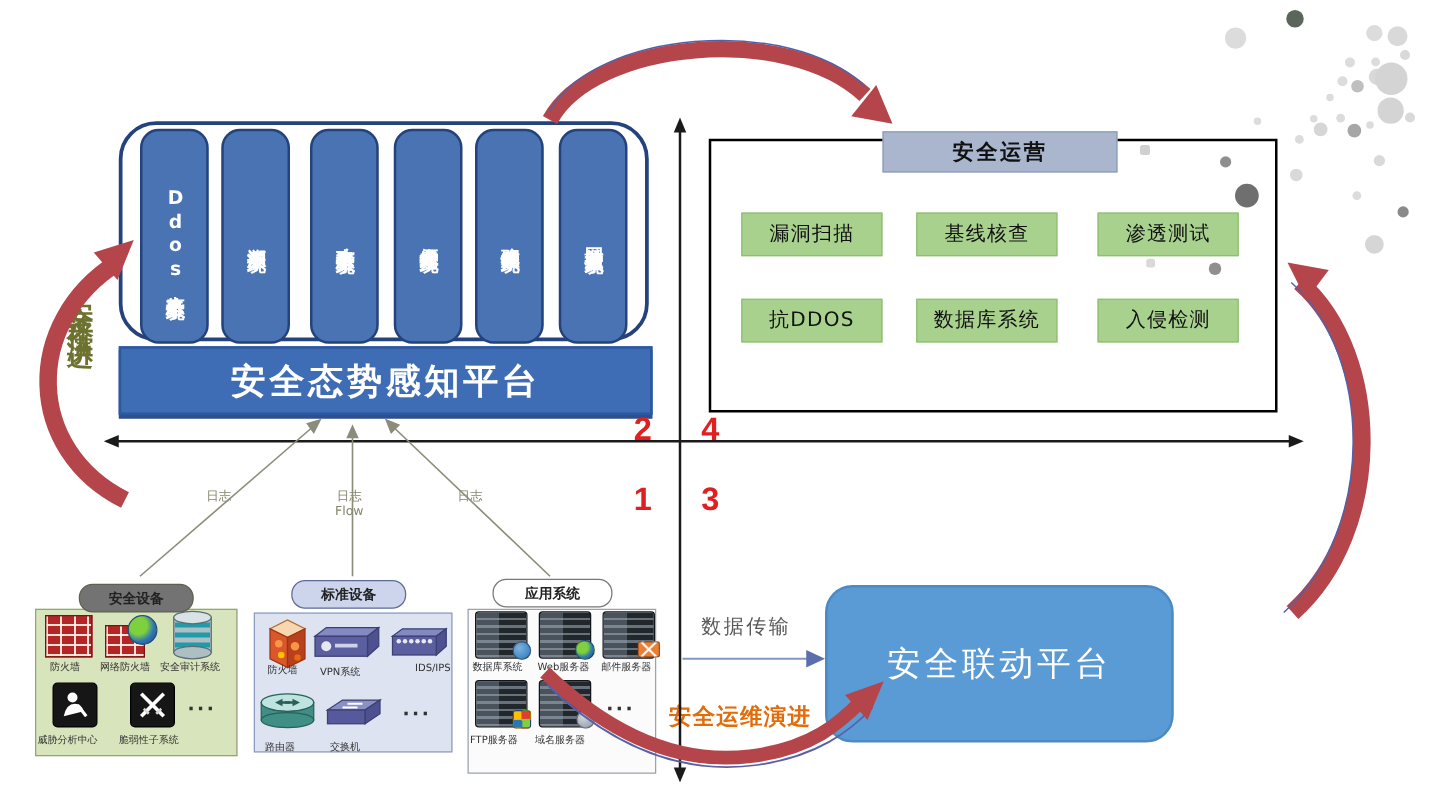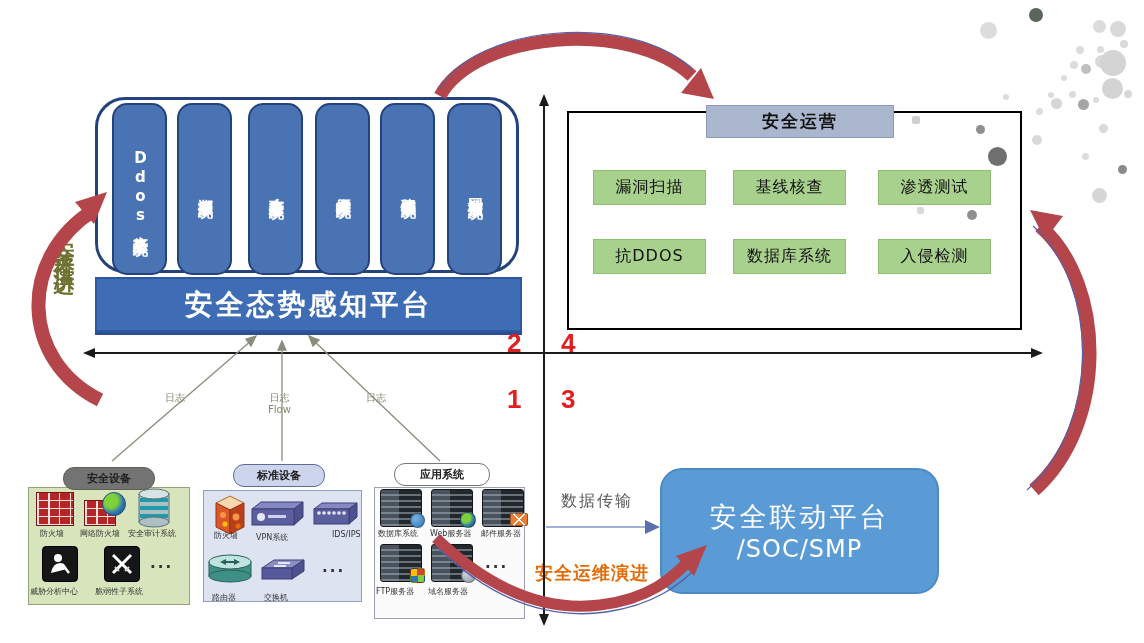--- a/index.html
+++ b/index.html
@@ -232,21 +232,20 @@
   </div>
   <span class="dev-label" style="left:376px;top:586px;">FTP服务器</span>
   <div class="abs server" style="left:431px;top:544px;width:40px;height:36px;">
     <div class="badge" style="right:-4px;bottom:-2px;width:13px;height:13px;background:radial-gradient(circle at 35% 35%,#cfd6dd,#8b97a3);"></div>
   </div>
   <span class="dev-label" style="left:428px;top:586px;text-align:right;">域名服务器</span>
   <div class="abs dots" style="left:485px;top:558px;">···</div>
 
   <div class="abs soc-box">
     <div class="soc-line1">安全联动平台</div>
-    <div class="soc-line2">/SOC/SMP</div>
   </div>
   <div class="abs data-transfer">数据传输</div>
   <div class="abs ops-evolution">安全运维演进</div>
 
   <div>
     <div class="bubble" style="left:1029px;top:8px;width:14px;height:14px;background:#5a665c;"></div>
     <div class="bubble" style="left:980px;top:22px;width:17px;height:17px;background:#dcdcdc;"></div>
     <div class="bubble" style="left:1093px;top:20px;width:13px;height:13px;background:#dcdcdc;"></div>
     <div class="bubble" style="left:1110px;top:21px;width:16px;height:16px;background:#d9d9d9;"></div>
     <div class="bubble" style="left:1076px;top:46px;width:8px;height:8px;background:#dcdcdc;"></div>

